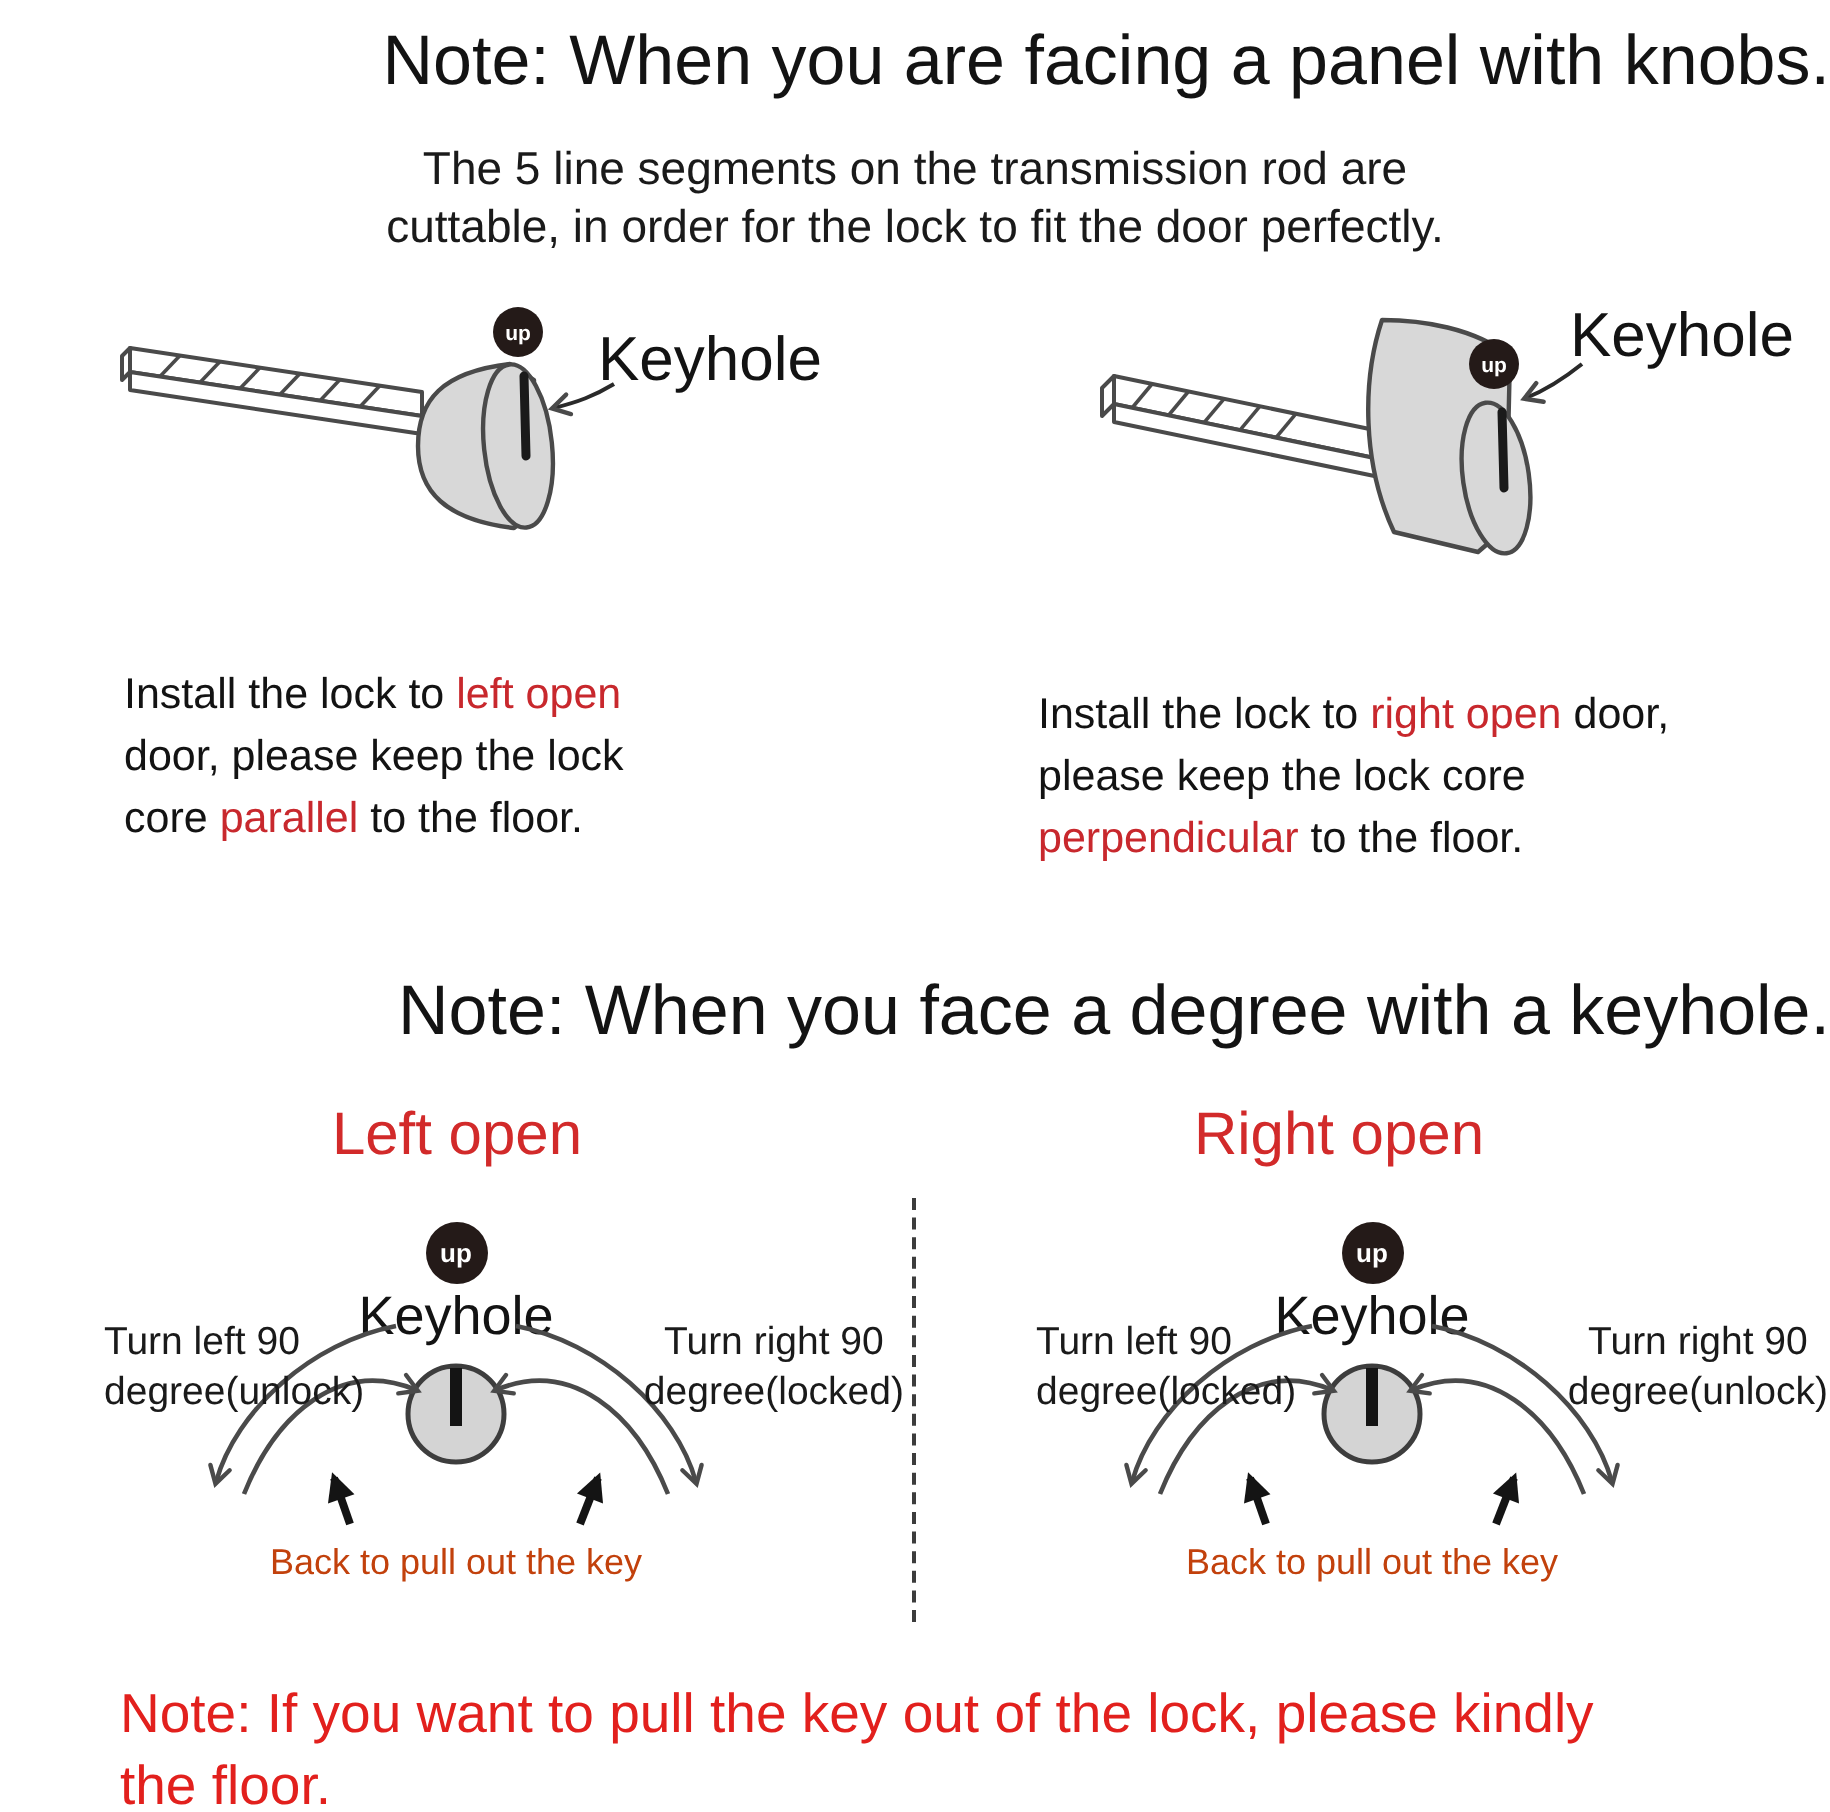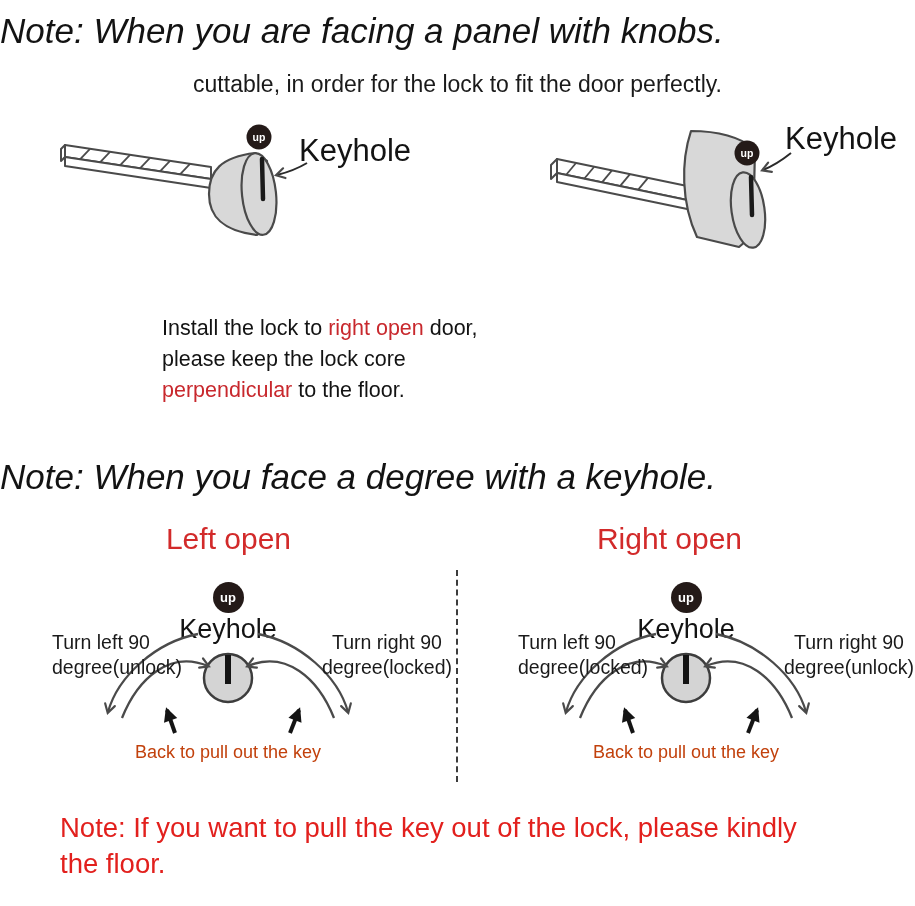--- a/index.html
+++ b/index.html
@@ -2,22 +2,22 @@
 <html><head>
 <meta charset="utf-8">
 <style>
   html,body{margin:0;padding:0;}
   body{
     width:915px;height:906px;background:#ffffff;overflow:hidden;
     font-family:"Liberation Sans","DejaVu Sans",sans-serif;color:#131313;
   }
   .page{width:915px;height:906px;position:relative;}
   .note-title{
-    text-align:left;font-size:35px;font-weight:400;letter-spacing:0;
-    margin:0;padding-top:10px;line-height:42px;color:#131313;font-style:italic;
+    text-align:right;font-size:35px;font-weight:400;letter-spacing:0;
+    margin:0;padding-top:10px;line-height:42px;color:#131313;
   }
   .note-title.second{padding-top:28px;}
   .subtitle{margin-top:18px;text-align:center;font-size:23px;line-height:29px;color:#1a1a1a;}
   
   .locks-row{display:flex;margin-top:10px;height:170px;}
   .lock-half{width:457px;position:relative;flex:0 0 457px;}
   .lock-half svg{overflow:visible;display:block;}
   .lock-half.left svg{margin-left:59px;}
   .lock-half.right svg{margin-left:70px;}
   svg text.keyhole-text{font-size:31px;fill:#131313;}
@@ -67,20 +67,21 @@
       <path d="M1,1 L15,8 L1,15 Z" fill="#141414"></path>
     </marker>
   </defs>
 </svg>
 
 <div class="page">
 
   <h1 class="note-title">Note: When you are facing a panel with knobs.</h1>
 
   <div class="subtitle">
+    <div>The 5 line segments on the transmission rod are</div>
     <div>cuttable, in order for the lock to fit the door perfectly.</div>
   </div>
 
   <div class="locks-row">
 
     <div class="lock-half left">
       <svg width="420" height="170" viewBox="0 0 420 170">
 
         <g stroke="#4a4a4a" stroke-width="2" fill="#ffffff" stroke-linejoin="round">
           <polygon points="6,36 152,58 152,70 6,48"></polygon>
@@ -135,20 +136,21 @@
           <circle cx="220" cy="44" r="12.5" fill="#241a18"></circle>
           <text class="up-text" x="220" y="48">up</text>
         </g>
         <text class="keyhole-text" x="258" y="40">Keyhole</text>
         <path d="M 264,44 C 254,52 246,57 236,61" fill="none" stroke="#2a2a2a" stroke-width="2" marker-end="url(#arrow-line)"></path>
       </svg>
     </div>
   </div>
 
   <div class="install-row">
+    <p class="install left"><span>Install the lock to </span><span class="hl">left open</span><span> door, please keep the lock core </span><span class="hl">parallel</span><span> to the floor.</span></p>
     <p class="install right"><span>Install the lock to </span><span class="hl">right open</span><span> door, please keep the lock core </span><span class="hl">perpendicular</span><span> to the floor.</span></p>
   </div>
 
   <h1 class="note-title second">Note: When you face a degree with a keyhole.</h1>
 
   <div class="headings-row">
     <div class="open-heading">Left open</div>
     <div class="open-heading right">Right open</div>
   </div>
 

